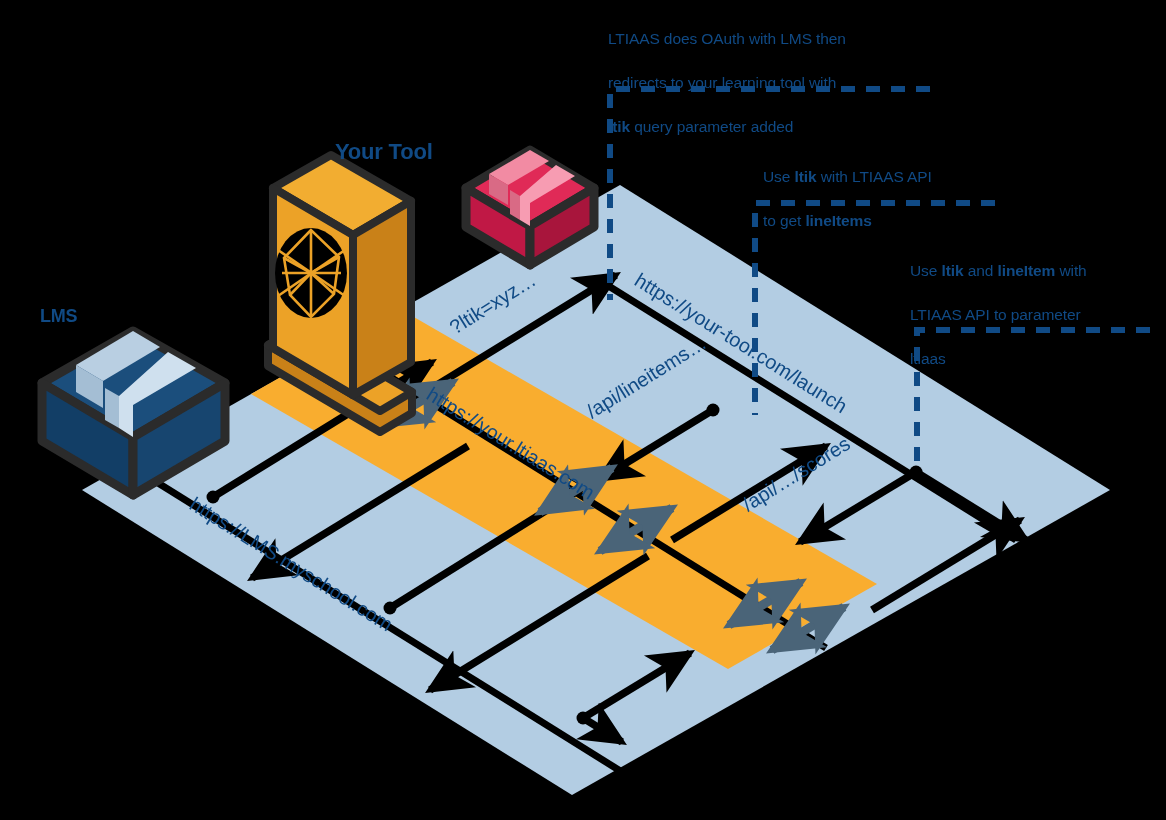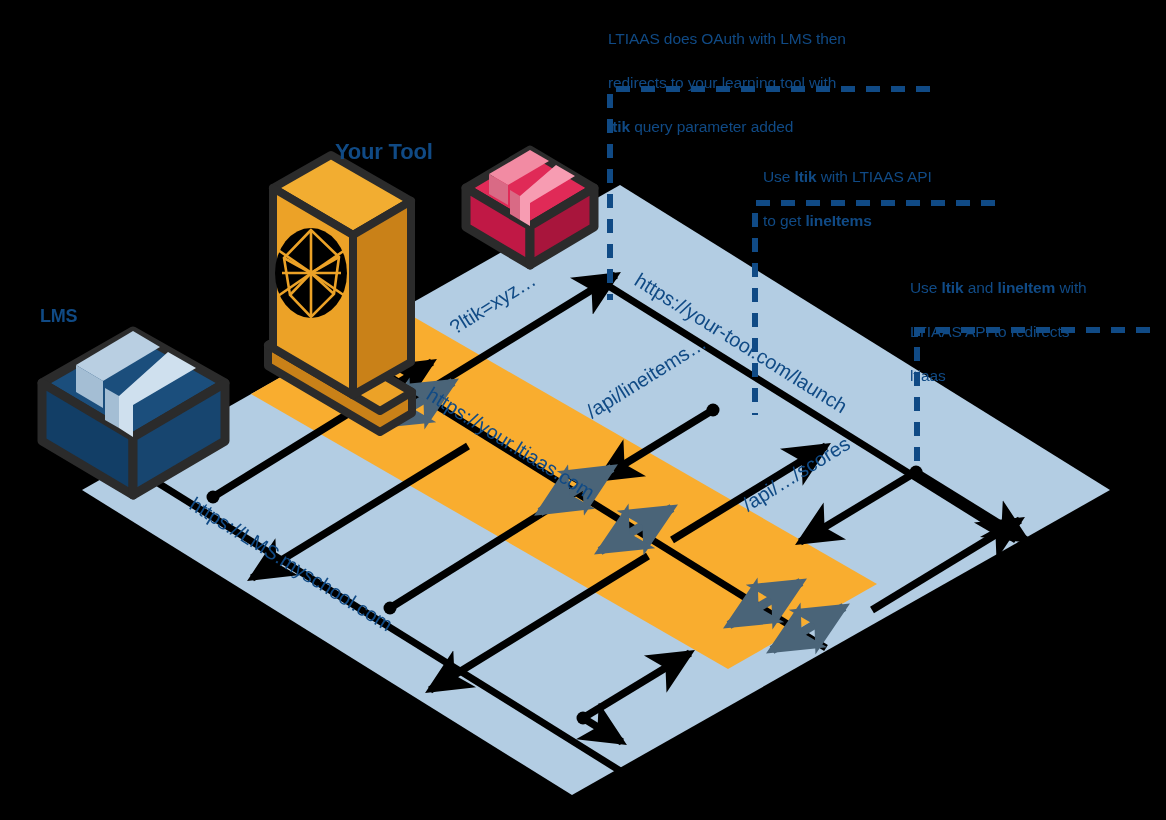--- a/index.html
+++ b/index.html
@@ -45,21 +45,21 @@
     font-family: "Liberation Sans", sans-serif;
     font-weight: bold;
     letter-spacing: -0.2px;
     text-align: center;
   }
   #label-lms { font-size: 18px; left: 40px; top: 306px; }
   #label-ltiaas { font-size: 21px; left: 158px; top: 163px; width: 110px; line-height: 1.12; }
   #label-yourtool { font-size: 22px; left: 335px; top: 139px; text-align: center; }
   #note-1 { left: 608px; top: 6px; width: 330px; }
   #note-2 { left: 763px; top: 144px; width: 250px; }
-  #note-3 { left: 910px; top: 255px; width: 256px; }
+  #note-3 { left: 910px; top: 238px; width: 256px; }
 </style>
 </head>
 <body>
 
 <div id="stage">
 
   <svg class="diagram" viewBox="0 0 1166 820">
     <defs>
       <marker id="arrowBlack" viewBox="0 0 12 12" refX="10.5" refY="6" markerWidth="6.2" markerHeight="6.2" orient="auto-start-reverse">
         <path d="M 0 0.4 L 12 6 L 0 11.6 L 3.1 6 Z" fill="#000000"></path>
@@ -217,17 +217,17 @@
     <span class="em">ltik</span><span class="reg"> query parameter added</span>
   </div>
 
   <div class="note" id="note-2">
     <span class="reg">Use </span><span class="em">ltik</span><span class="reg"> with LTIAAS API</span><br>
     <span class="reg">to get </span><span class="em">lineItems</span>
   </div>
 
   <div class="note" id="note-3">
     <span class="reg">Use </span><span class="em">ltik</span><span class="reg"> and </span><span class="em">lineItem</span><span class="reg"> with</span><br>
-    <span class="reg">LTIAAS API to redirects</span><br>
+    <span class="reg">LTIAAS API to parameter</span><br>
     <span class="reg">ltiaas</span>
   </div>
 
 </div>
 
 </body></html>

